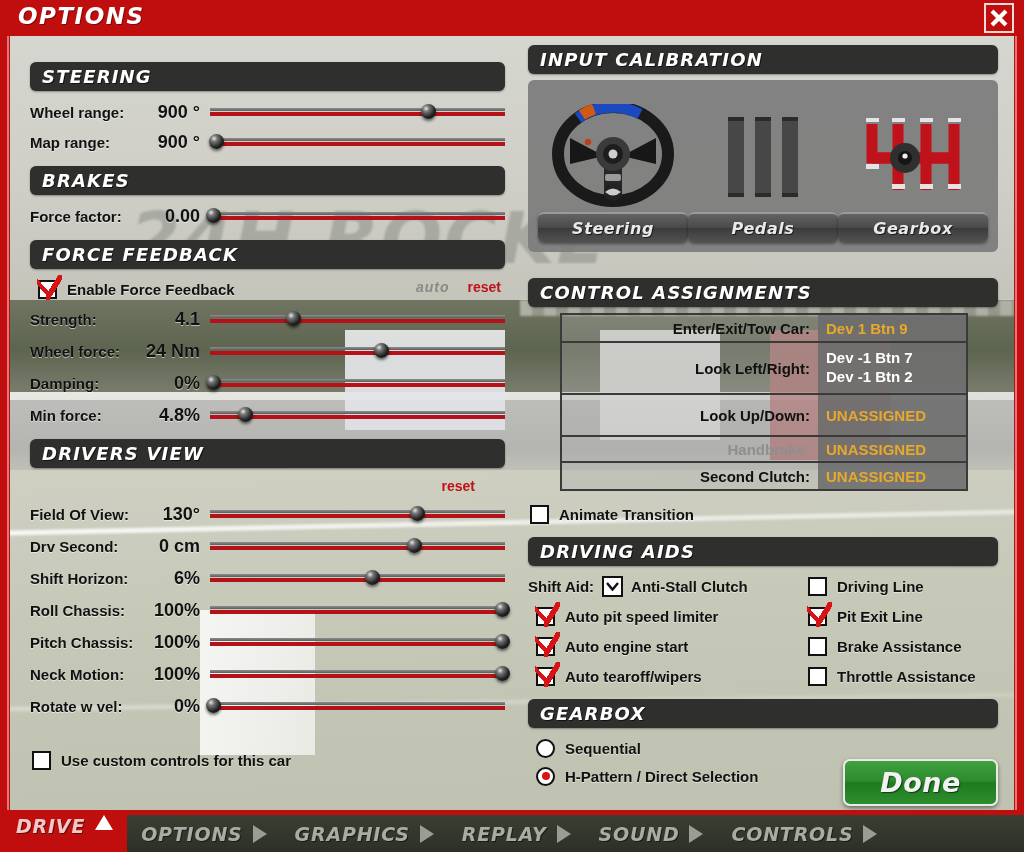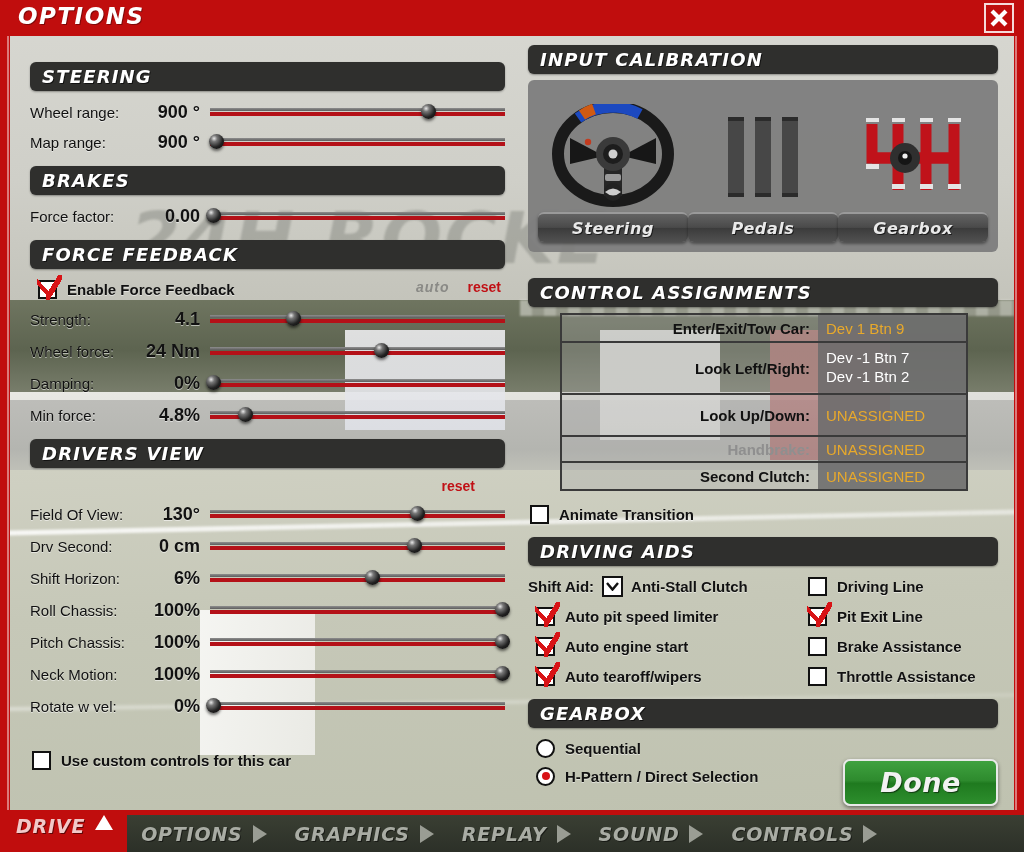--- a/index.html
+++ b/index.html
@@ -107,21 +107,21 @@
   .sect span {
     font-family:"DejaVu Sans", sans-serif;
     font-size:18px; font-weight:700; font-style:italic;
     letter-spacing:1.2px; color:#fff;
     text-shadow: 1px 1px 0 rgba(0,0,0,.6);
   }
 
   
   .row { position:relative; height:30px; display:flex; align-items:center; }
   .lbl {
-    font-size:15px; font-weight:400; color:#111;
+    font-size:15px; font-weight:700; color:#111;
     white-space:nowrap; text-shadow:0 1px 0 rgba(255,255,255,.55);
   }
   .val {
     font-size:18px; font-weight:700; color:#111;
     text-align:right; white-space:nowrap;
     text-shadow:0 1px 0 rgba(255,255,255,.55);
   }
   .slider { position:relative; height:20px; flex:1; cursor:pointer; }
   .slider .track-top {
     position:absolute; left:0; right:0; top:6px; height:3px;
@@ -207,21 +207,21 @@
   .assign-key {
     flex:1; padding:3px 8px 3px 0; text-align:right;
     font-size:15px; font-weight:700; color:#111;
     display:flex; align-items:center; justify-content:flex-end;
   }
   .assign-key.dim { color:#8f8f8f; }
   .assign-val {
     width:148px; flex:0 0 148px; padding:2px 0 2px 8px;
     background:rgba(108,108,108,.88);
     display:flex; flex-direction:column; justify-content:center;
-    font-size:15px; font-weight:400;
+    font-size:15px; font-weight:700;
   }
   .assign-val .v-amber { color:#e8a92b; }
   .assign-val .v-white { color:#fff; line-height:1.25; }
 
   
   .aids-grid { display:grid; grid-template-columns:280px 1fr; row-gap:2px; }
 
   
   .done-btn {
     position:absolute; right:0; bottom:0; width:155px; height:47px;

